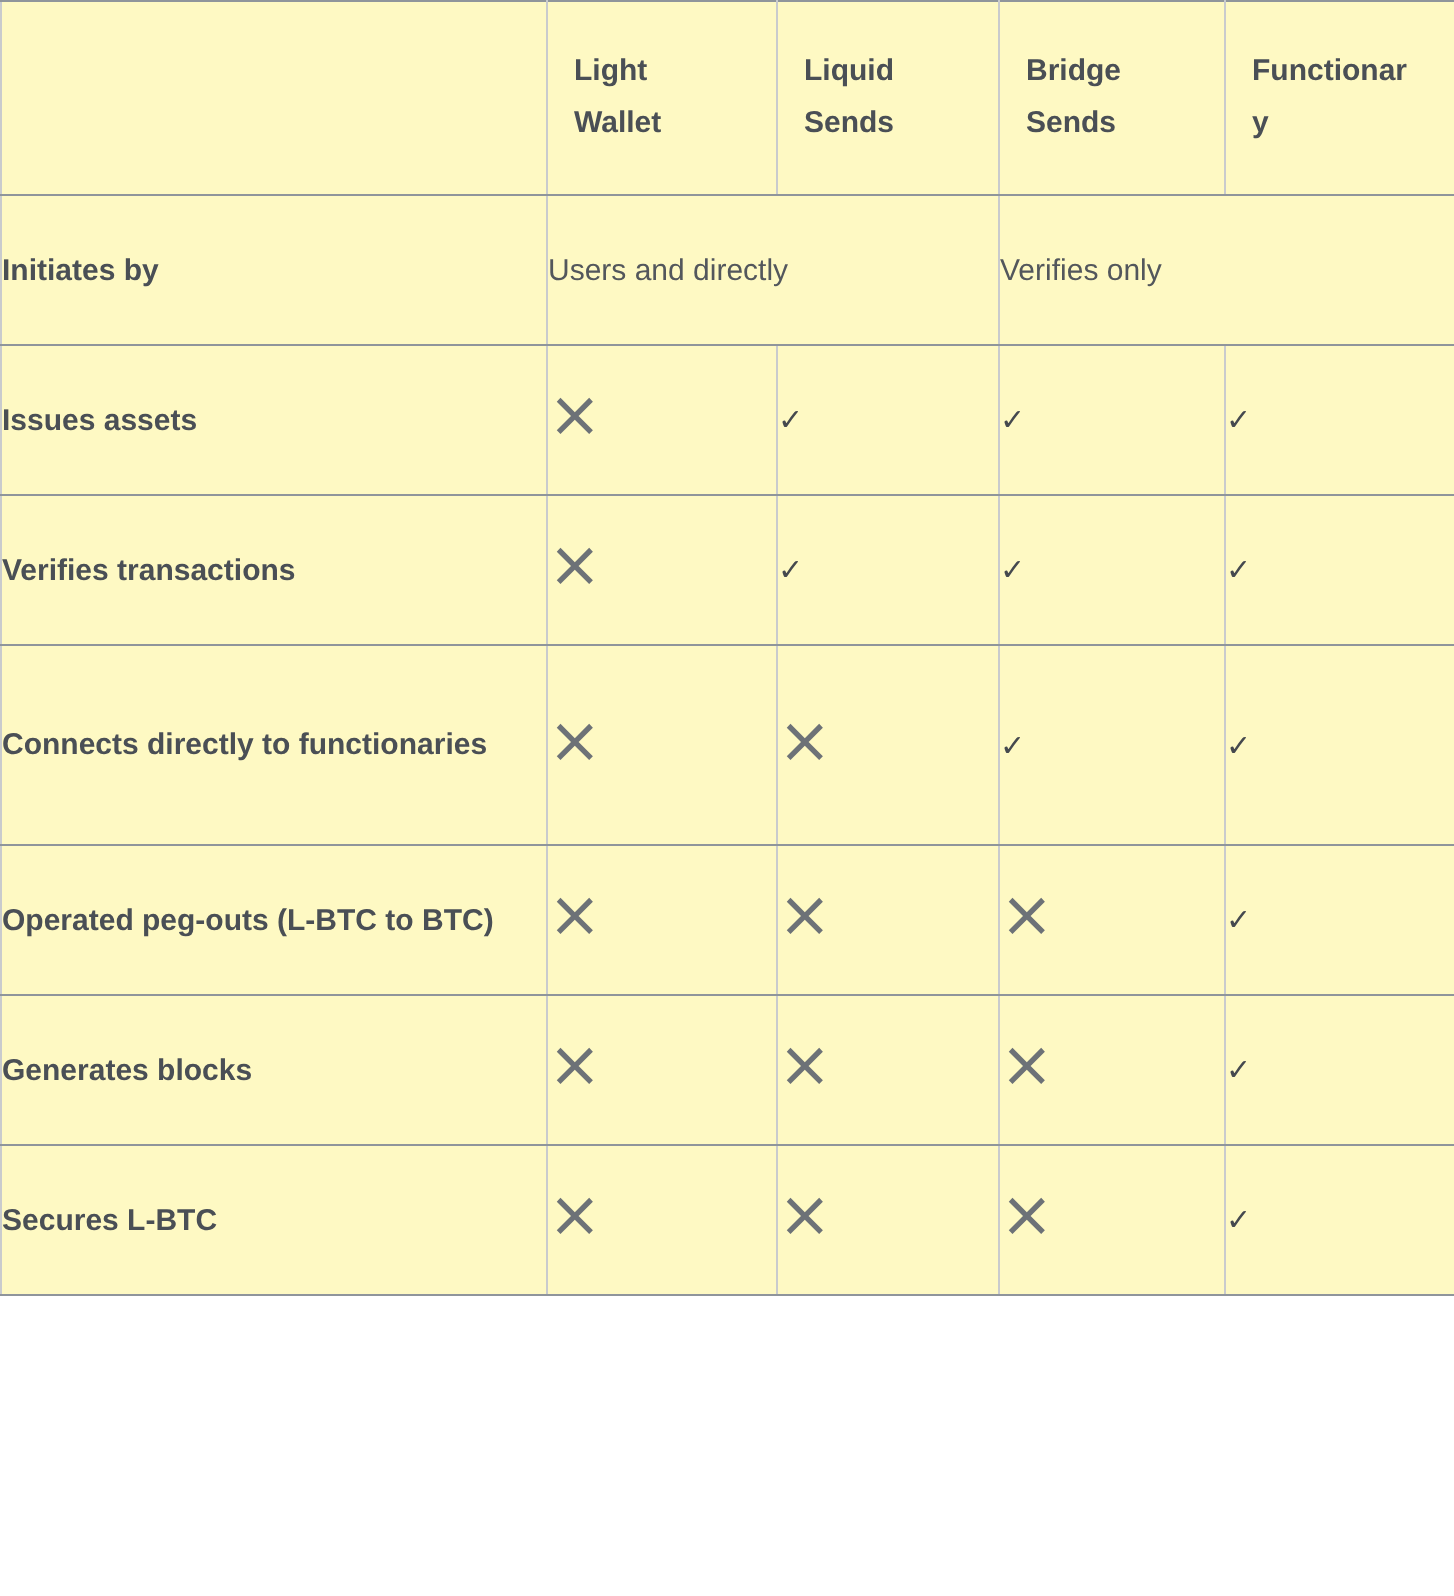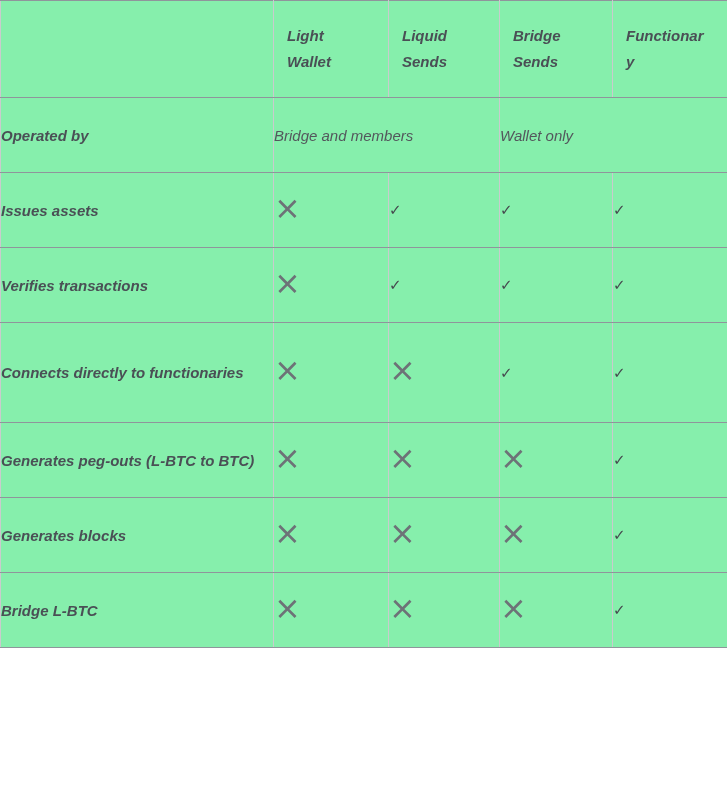--- a/index.html
+++ b/index.html
@@ -5,22 +5,21 @@
   html, body {
     margin: 0;
     padding: 0;
     background: #ffffff;
     font-family: "Liberation Sans", "DejaVu Sans", sans-serif;
   }
   .comparison-table {
     width: 727px;
     border-collapse: collapse;
     table-layout: fixed;
-    background: #86efac;
-    font-style: italic;
+    background: #fef9c3;
   }
   .comparison-table th,
   .comparison-table td {
     border-top: 1px solid #8f959b;
     border-bottom: 1px solid #8f959b;
     border-left: 1px solid #c9cbcd;
     border-right: 1px solid #c9cbcd;
     vertical-align: middle;
     text-align: left;
     padding: 0;
@@ -85,23 +84,23 @@
   <tbody>
     <tr class="r-header">
       <th></th>
       <th>Light Wallet</th>
       <th>Liquid Sends</th>
       <th>Bridge Sends</th>
       <th>Functionary</th>
     </tr>
 
     <tr class="r-std">
-      <td class="label-cell">Operated by</td>
-      <td class="value-cell" colspan="2">Bridge and members</td>
-      <td class="value-cell" colspan="2">Wallet only</td>
+      <td class="label-cell">Initiates by</td>
+      <td class="value-cell" colspan="2">Users and directly</td>
+      <td class="value-cell" colspan="2">Verifies only</td>
     </tr>
 
 
     <tr class="r-std">
       <td class="label-cell">Issues assets</td>
       <td class="mark-cell"><span class="mark mark-cross">×</span></td>
       <td class="mark-cell"><span class="mark mark-check">✓</span></td>
       <td class="mark-cell"><span class="mark mark-check">✓</span></td>
       <td class="mark-cell"><span class="mark mark-check">✓</span></td>
     </tr>
@@ -117,36 +116,36 @@
 
     <tr class="r-tall">
       <td class="label-cell">Connects directly to functionaries</td>
       <td class="mark-cell"><span class="mark mark-cross">×</span></td>
       <td class="mark-cell"><span class="mark mark-cross">×</span></td>
       <td class="mark-cell"><span class="mark mark-check">✓</span></td>
       <td class="mark-cell"><span class="mark mark-check">✓</span></td>
     </tr>
 
     <tr class="r-std">
-      <td class="label-cell">Generates peg-outs (L-BTC to BTC)</td>
+      <td class="label-cell">Operated peg-outs (L-BTC to BTC)</td>
       <td class="mark-cell"><span class="mark mark-cross">×</span></td>
       <td class="mark-cell"><span class="mark mark-cross">×</span></td>
       <td class="mark-cell"><span class="mark mark-cross">×</span></td>
       <td class="mark-cell"><span class="mark mark-check">✓</span></td>
     </tr>
 
     <tr class="r-std">
       <td class="label-cell">Generates blocks</td>
       <td class="mark-cell"><span class="mark mark-cross">×</span></td>
       <td class="mark-cell"><span class="mark mark-cross">×</span></td>
       <td class="mark-cell"><span class="mark mark-cross">×</span></td>
       <td class="mark-cell"><span class="mark mark-check">✓</span></td>
     </tr>
 
     <tr class="r-std">
-      <td class="label-cell">Bridge L-BTC</td>
+      <td class="label-cell">Secures L-BTC</td>
       <td class="mark-cell"><span class="mark mark-cross">×</span></td>
       <td class="mark-cell"><span class="mark mark-cross">×</span></td>
       <td class="mark-cell"><span class="mark mark-cross">×</span></td>
       <td class="mark-cell"><span class="mark mark-check">✓</span></td>
     </tr>
   </tbody>
 </table>
 
 </body></html>

